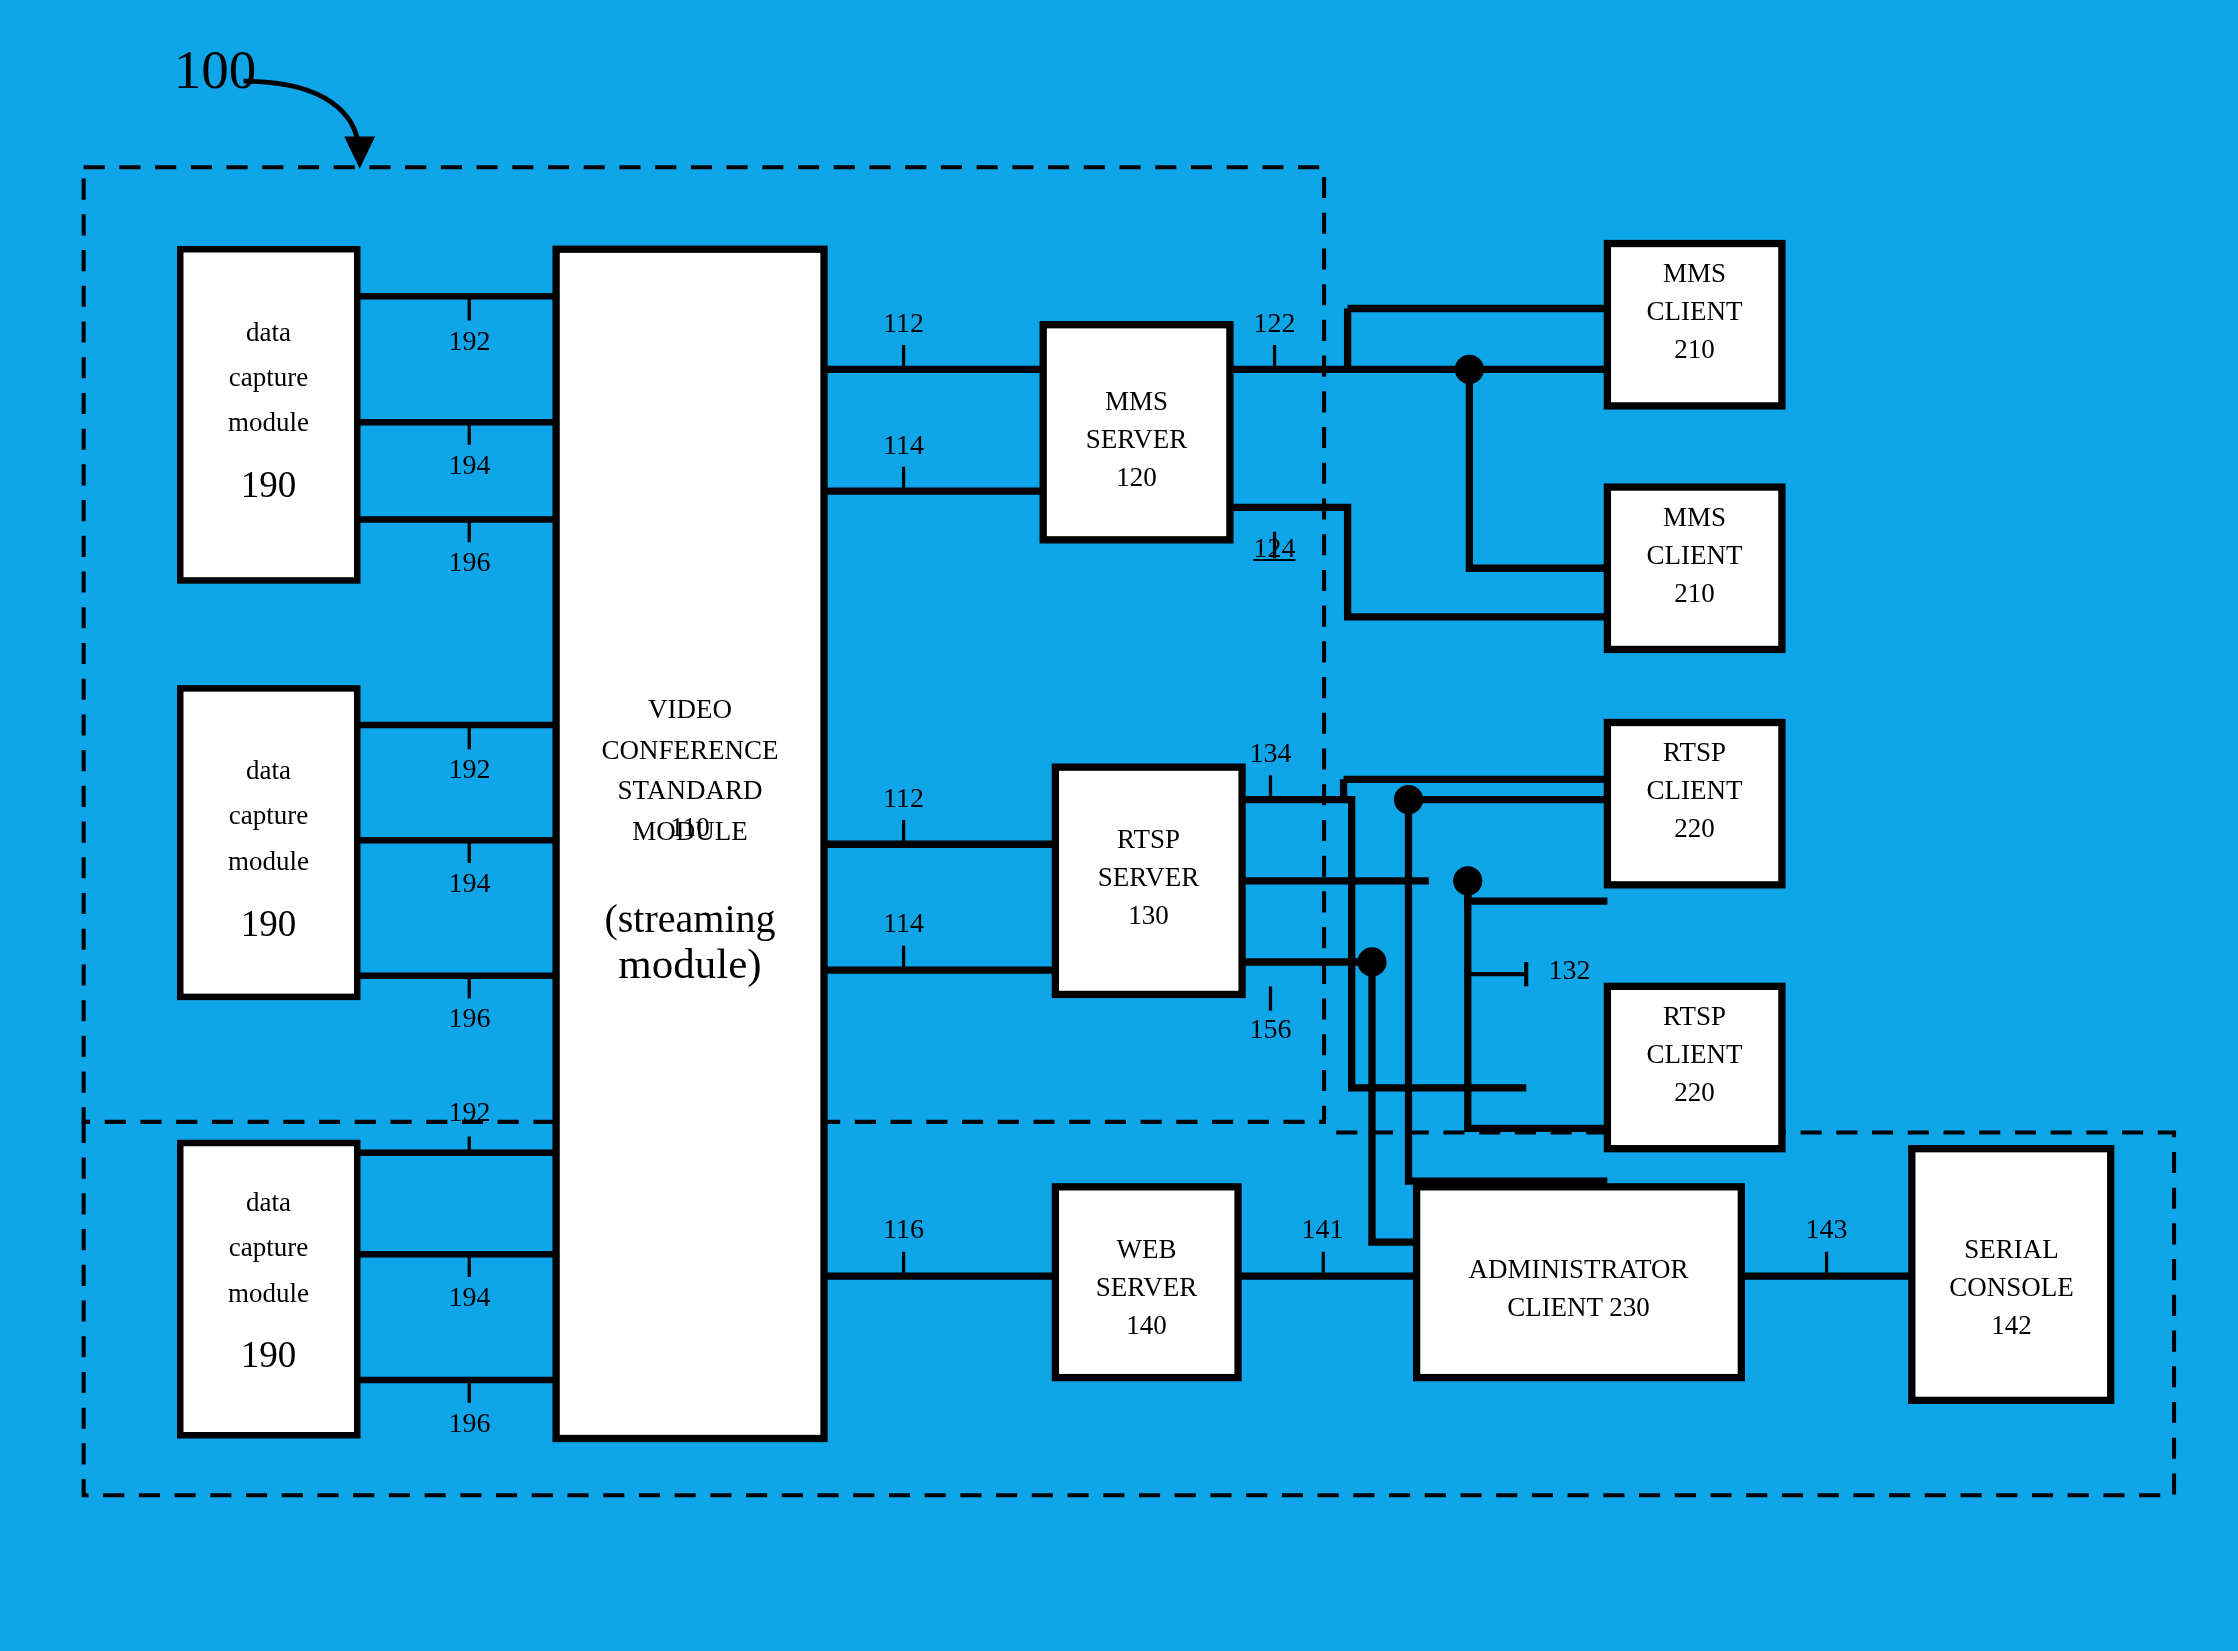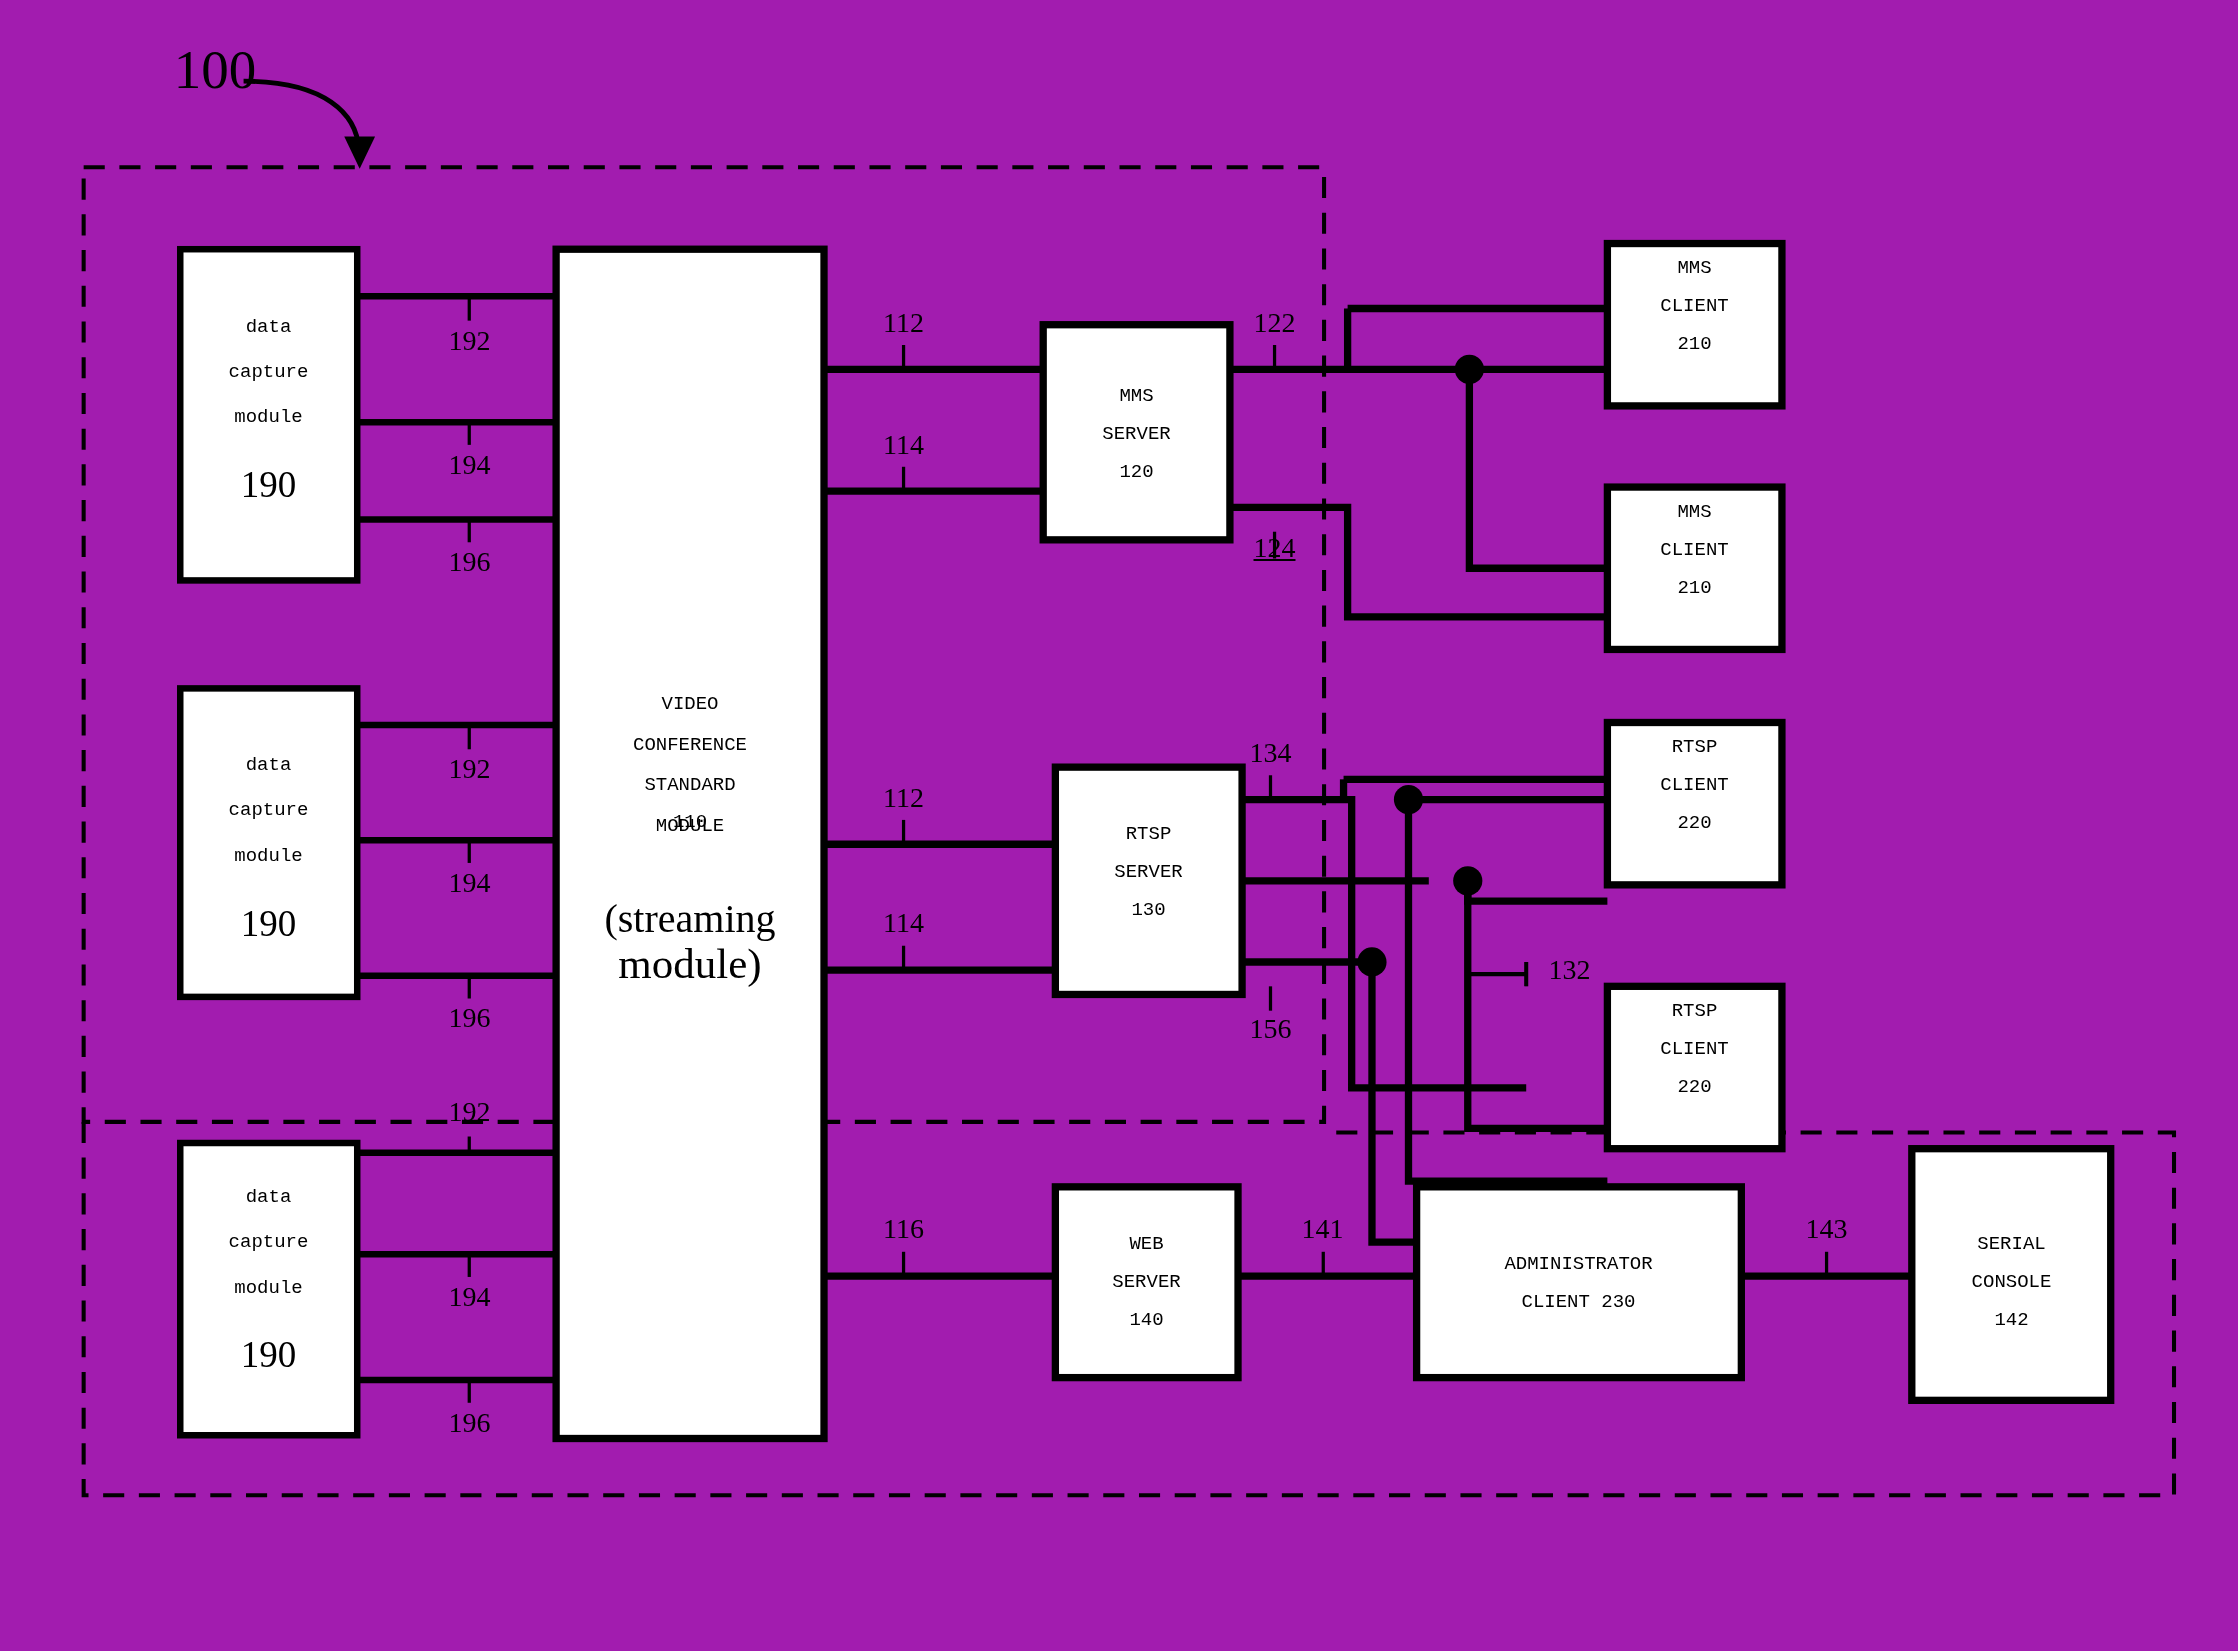--- a/index.html
+++ b/index.html
@@ -1,20 +1,20 @@
 <!DOCTYPE html>
 <html style="font-size:13px"><head>
 <meta charset="utf-8">
 <style>
   html,body{margin:0;padding:0;background:#fff;}
   body{font-family:"Liberation Serif",serif;}
-  #root{position:relative;width:2239px;height:1652px;background:#a21caf;overflow:hidden;}
+  #root{position:relative;width:2239px;height:1652px;background:#0ea5e9;overflow:hidden;}
   svg.layer{position:absolute;left:0;top:0;width:2239px;height:1652px;}
   .lbl{position:absolute;font-family:"Liberation Serif",serif;color:#000;white-space:pre;line-height:1.12;text-align:center;}
-  .boxlabel{font-size:19px;font-family:Liberation Mono, monospace;}
+  .boxlabel{font-size:27px;}
   .fignum{font-size:55px;font-family:"Liberation Serif",serif;}
   .lc{font-size:28px;font-family:"Liberation Serif",serif;}
 </style>
 </head>
 <body>
 
 <div id="root">
 
   <svg class="layer" viewBox="0 0 2758 2035">
     <g fill="none" stroke="#000">

